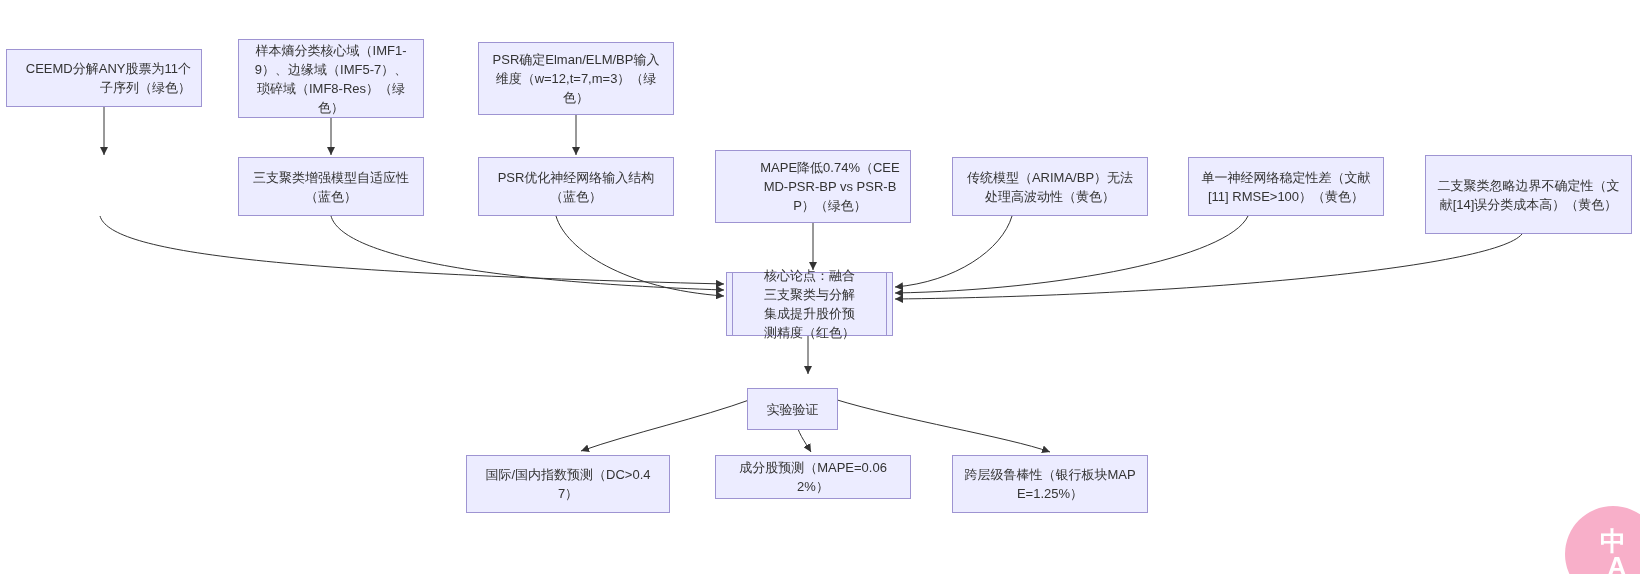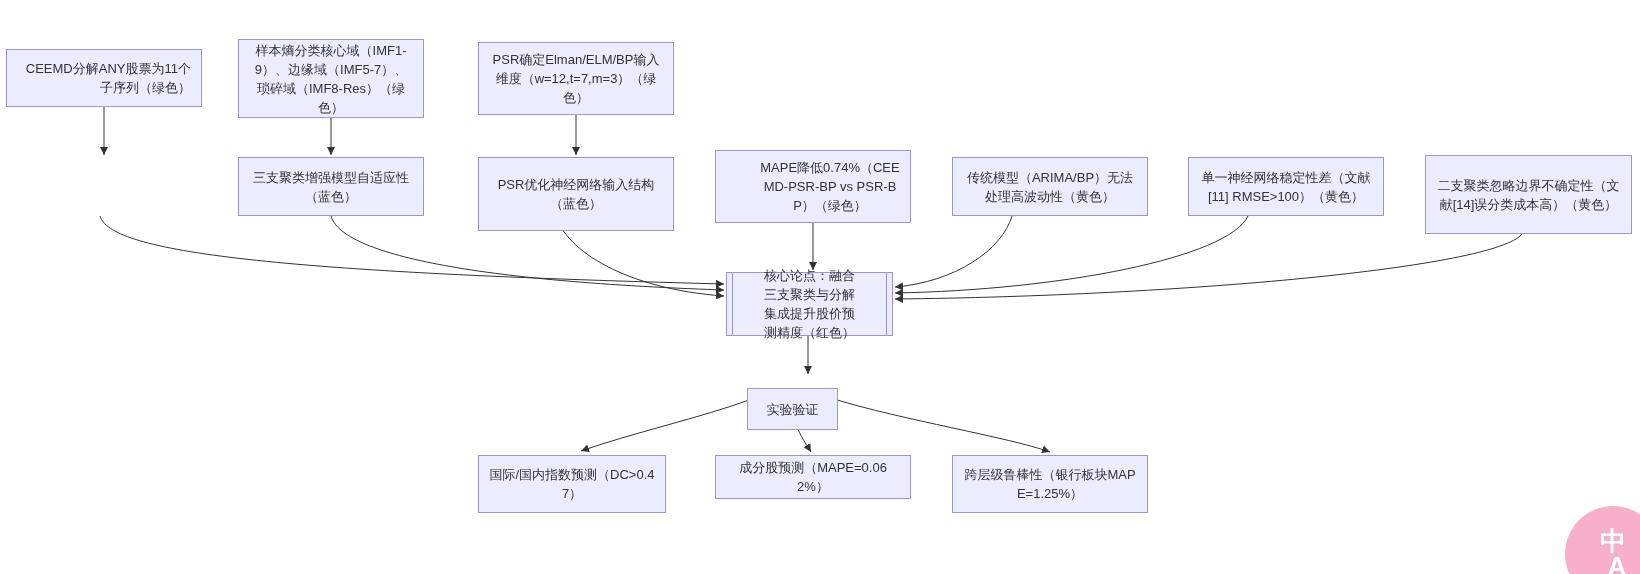--- a/index.html
+++ b/index.html
@@ -80,35 +80,35 @@
       <path d="M795,418 C797,432 805,442 811,452" marker-end="url(#arrow)"></path>
       <path d="M834,399 C902,420 1008,437 1050,452" marker-end="url(#arrow)"></path>
     </g>
   </svg>
 
   <div class="node" style="left:6px;   top:49px; width:196px; height:58px;text-align:right;">CEEMD分解ANY股票为11个子序列（绿色）</div>
   <div class="node" style="left:238px; top:39px; width:186px; height:79px;">样本熵分类核心域（IMF1-9）、边缘域（IMF5-7）、琐碎域（IMF8-Res）（绿色）</div>
   <div class="node" style="left:478px; top:42px; width:196px; height:73px;">PSR确定Elman/ELM/BP输入维度（w=12,t=7,m=3）（绿色）</div>
 
   <div class="node" style="left:238px; top:157px; width:186px; height:59px;">三支聚类增强模型自适应性（蓝色）</div>
-  <div class="node" style="left:478px; top:157px; width:196px; height:74px;">PSR优化神经网络输入结构（蓝色）</div>
+  <div class="node" style="left:478px; top:157px; width:196px; height:59px;">PSR优化神经网络输入结构（蓝色）</div>
   <div class="node" style="left:715px; top:150px; width:196px; height:73px;padding-left:44px;">MAPE降低0.74%（CEEMD-PSR-BP vs PSR-BP）（绿色）</div>
   <div class="node" style="left:952px; top:157px; width:196px; height:59px;">传统模型（ARIMA/BP）无法处理高波动性（黄色）</div>
   <div class="node" style="left:1188px; top:157px; width:196px; height:59px;">单一神经网络稳定性差（文献[11] RMSE&gt;100）（黄色）</div>
   <div class="node" style="left:1425px; top:155px; width:207px; height:79px;">二支聚类忽略边界不确定性（文献[14]误分类成本高）（黄色）</div>
 
   <div class="node subroutine" style="left:726px; top:272px; width:167px; height:64px;">
     <span class="subroutine-bar left"></span>
     <span class="subroutine-bar right"></span>
     <span>核心论点：融合三支聚类与分解集成提升股价预测精度（红色）</span>
   </div>
 
   <div class="node" style="left:747px; top:388px; width:91px; height:42px;">实验验证</div>
 
-  <div class="node" style="left:478px; top:455px; width:188px; height:58px;">国际/国内指数预测（DC&gt;0.47）</div>
+  <div class="node" style="left:466px; top:455px; width:204px; height:58px;">国际/国内指数预测（DC&gt;0.47）</div>
   <div class="node" style="left:715px; top:455px; width:196px; height:44px;">成分股预测（MAPE=0.062%）</div>
   <div class="node" style="left:952px; top:455px; width:196px; height:58px;">跨层级鲁棒性（银行板块MAPE=1.25%）</div>
 
   <div class="float-badge">
     <span class="g1">中</span>
     <span class="g2">A</span>
   </div>
 
 </div>
 

